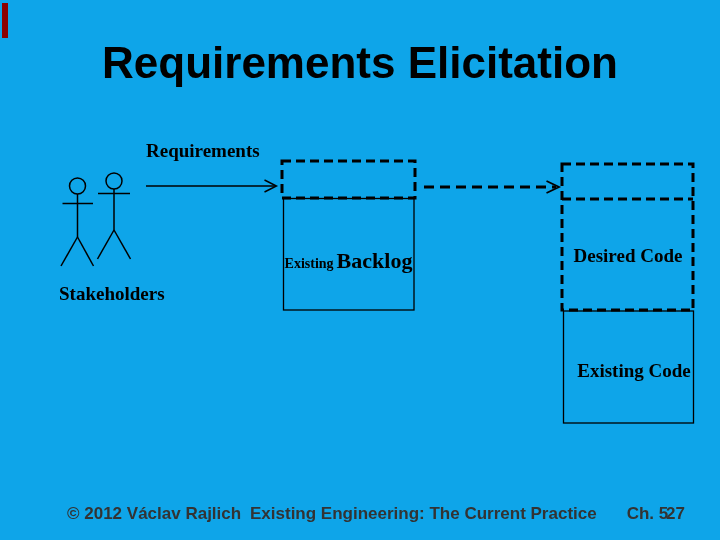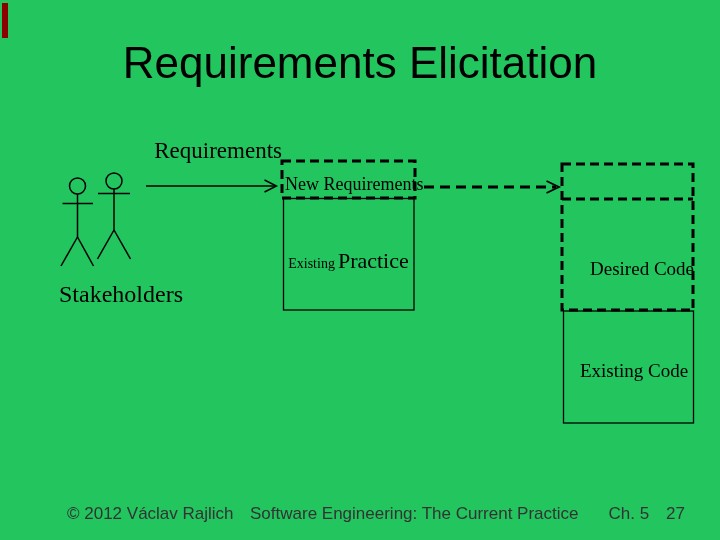--- a/index.html
+++ b/index.html
@@ -1,50 +1,51 @@
 <!DOCTYPE html>
 <html><head>
 <meta charset="utf-8">
 <style>
   html, body { margin: 0; padding: 0; background: #fff; }
   .slide {
     position: relative;
     width: 720px; height: 540px;
-    background: #22c55e;
+    background: #0ea5e9;
     overflow: hidden;
     font-family: "Liberation Sans", sans-serif;
     color: #000;
+    font-weight: bold;
   }
   .accent-bar {
     position: absolute; left: 2px; top: 3px;
     width: 6px; height: 35px;
   }
   .slide-title {
     position: absolute; left: 0; top: 38px; width: 720px;
     text-align: center;
     font-size: 44px; line-height: 1.15;
     color: #000; white-space: nowrap;
   }
   .serif { font-family: "Liberation Serif", serif; color: #000; }
   .lbl { position: absolute; }
   .elicitation-label {
-    left: 130px; top: 141px; width: 152px;
-    text-align: right; font-size: 23px; line-height: 20px;
+    left: 146px; top: 141px; width: 152px;
+    text-align: left; font-size: 19px; line-height: 20px;
   }
-  .stakeholders-label { left: 59px; top: 284px; font-size: 24px; line-height: 20px; }
+  .stakeholders-label { left: 59px; top: 284px; font-size: 19px; line-height: 20px; }
   .new-req-label { left: 285px; top: 174px; font-size: 18px; line-height: 20px; white-space: nowrap; }
   .product-backlog-label {
     left: 283px; top: 250px; width: 131px;
     text-align: center; line-height: 22px; white-space: nowrap;
   }
   .pb-prefix { font-size: 14px; margin-right: 3px; }
   .pb-main { font-size: 22px; }
   .desired-code-label {
-    left: 562px; top: 259px; width: 132px;
-    text-align: right; font-size: 19px; line-height: 20px; white-space: nowrap;
+    left: 562px; top: 246px; width: 132px;
+    text-align: center; font-size: 19px; line-height: 20px; white-space: nowrap;
   }
   .existing-code-label {
     left: 563px; top: 361px; width: 142px;
     text-align: center; font-size: 19px; line-height: 20px; white-space: nowrap;
   }
   svg.diagram { position: absolute; left: 0; top: 0; }
   .footer-item {
     position: absolute; top: 506px;
     font-size: 17px; line-height: 15px;
     color: #333; white-space: nowrap;
@@ -99,33 +100,32 @@
       <line x1="562" y1="199" x2="693" y2="199"></line>
     </g>
 
     <rect x="563.5" y="311" width="130" height="112" fill="none" stroke="#000" stroke-width="1.3"></rect>
   </svg>
 
   <div class="lbl serif elicitation-label">
     <div>Requirements</div>
   </div>
 
-  <div class="lbl serif new-req-label">New Requirements</div>
 
   <div class="lbl serif product-backlog-label">
-    <span class="pb-prefix">Existing</span><span class="pb-main">Practice</span>
+    <span class="pb-prefix">Existing</span><span class="pb-main">Backlog</span>
   </div>
 
   <div class="lbl serif desired-code-label">Desired Code</div>
 
   <div class="lbl serif existing-code-label">Existing Code</div>
 
   <div class="lbl serif stakeholders-label">Stakeholders</div>
 
   <div class="footer-item footer-copyright">© 2012 Václav Rajlich</div>
 
   <div class="footer-item footer-center">
-    <span>Software Engineering: The Current Practice</span><span class="footer-chapter">Ch. 5</span>
+    <span>Existing Engineering: The Current Practice</span><span class="footer-chapter">Ch. 5</span>
   </div>
 
   <div class="footer-item footer-page">27</div>
 
 </div>
 
 </body></html>

